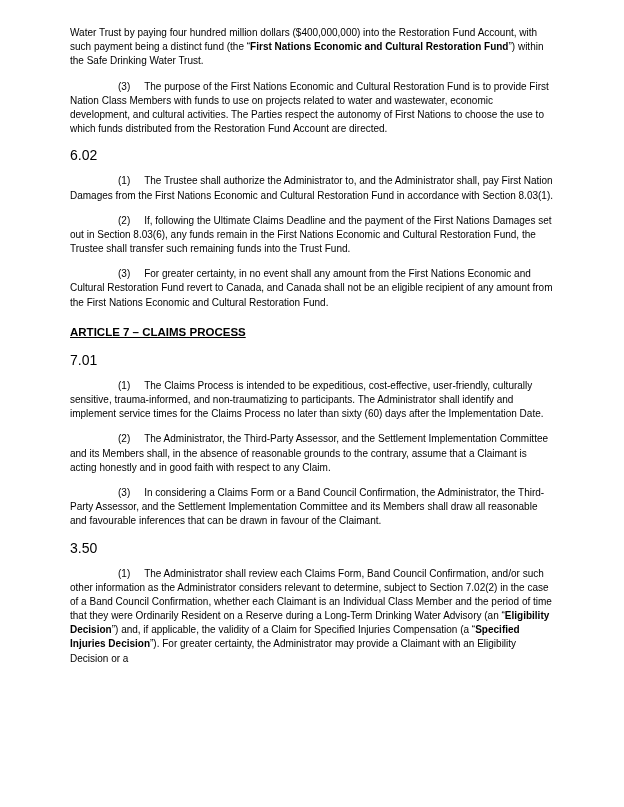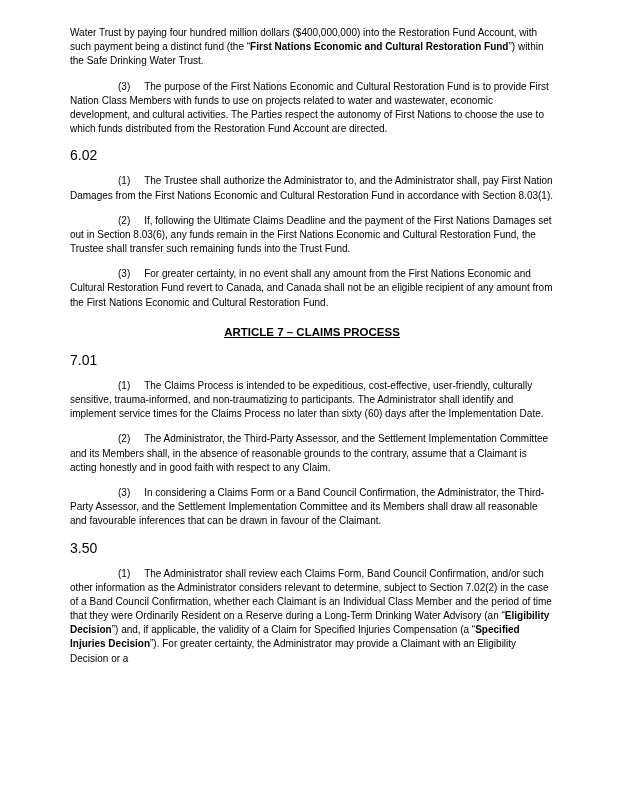--- a/index.html
+++ b/index.html
@@ -55,21 +55,21 @@
     gap: 30px;
   }
   h2.section .sec-no {
     font-weight: normal;
     min-width: 34px;
   }
   h2.section .sec-title {
     font-weight: bold;
   }
   .article-heading {
-    text-align: center;
+    text-align: left;
     font-weight: bold;
     font-size: 11.5px;
     text-decoration: underline;
     margin: 16px 0 14px 0;
   }
 </style>
 </head>
 <body>
 
 <div class="page">

